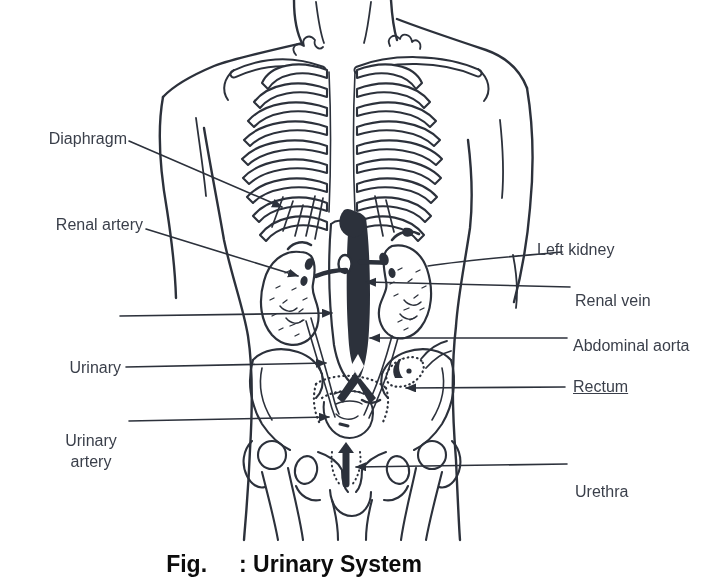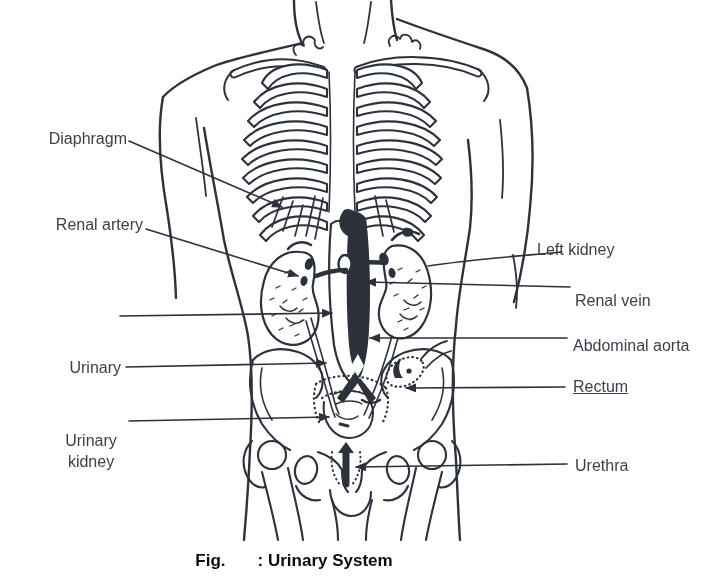--- a/index.html
+++ b/index.html
@@ -17,21 +17,21 @@
     font-size:16px;
     line-height:19px;
     white-space:nowrap;
   }
   .lbl.two{white-space:normal;}
   .caption{
     position:absolute;
     left:0;top:551px;width:588px;
     text-align:center;
     font-weight:bold;
-    font-size:17px;
+    font-size:23px;
     color:#0c0c0c;
   }
   .fig-gap{display:inline-block;width:32px;}
 </style>
 </head>
 <body>
 
 <div id="canvas">
 
 <svg id="anatomy-svg" width="728" height="588" viewBox="0 0 728 588" fill="none" stroke="#2c313b" stroke-linecap="round" stroke-linejoin="round">
@@ -256,40 +256,40 @@
     <span>Renal artery</span>
   </div>
 
 
   <div class="lbl" style="left:21px;top:358px;width:100px;text-align:right;">
     <span>Urinary</span>
   </div>
 
   <div class="lbl two" style="left:31px;top:410px;width:120px;text-align:center;line-height:21px;margin-top:20px;">
     <span style="display:block">Urinary</span>
-    <span style="display:block">kidney</span>
+    <span style="display:block">artery</span>
   </div>
 
   <div class="lbl" style="left:537px;top:240px;">
     <span>Left kidney</span>
   </div>
 
   <div class="lbl" style="left:575px;top:291px;">
     <span>Renal vein</span>
   </div>
 
   <div class="lbl" style="left:573px;top:336px;">
     <span>Abdominal aorta</span>
   </div>
 
   <div class="lbl" style="left:573px;top:377px;text-decoration:underline;">
     <span>Rectum</span>
   </div>
 
-  <div class="lbl" style="left:575px;top:456px;text-align:center;">
+  <div class="lbl" style="left:575px;top:482px;text-align:center;">
     <span>Urethra</span>
   </div>
 
   <div class="caption">
     <span>Fig.</span><span class="fig-gap"></span><span>: Urinary System</span>
   </div>
 
 </div>
 
 </body></html>

